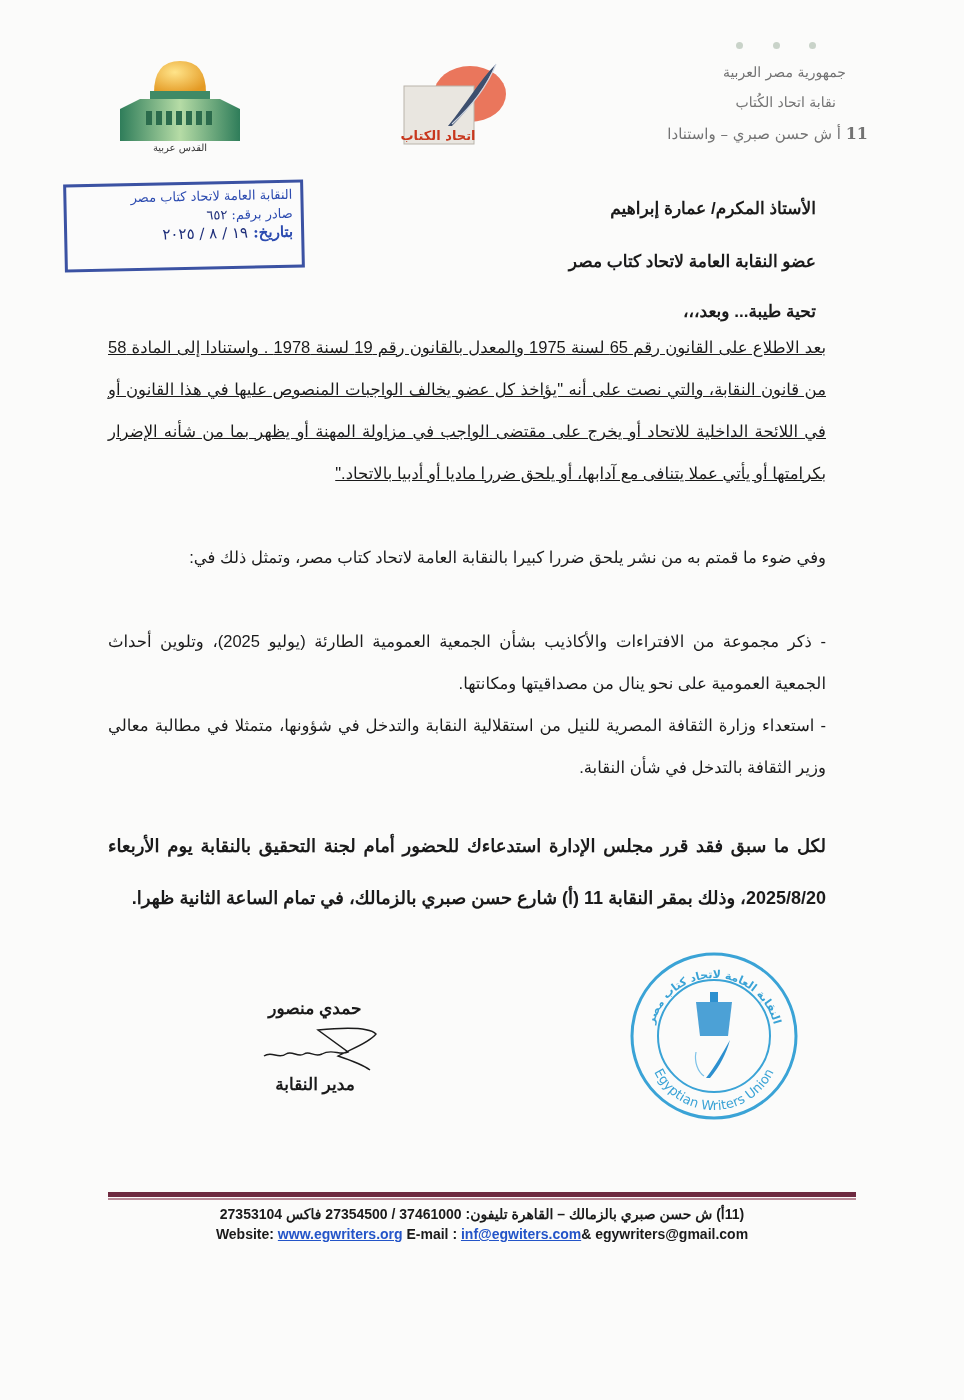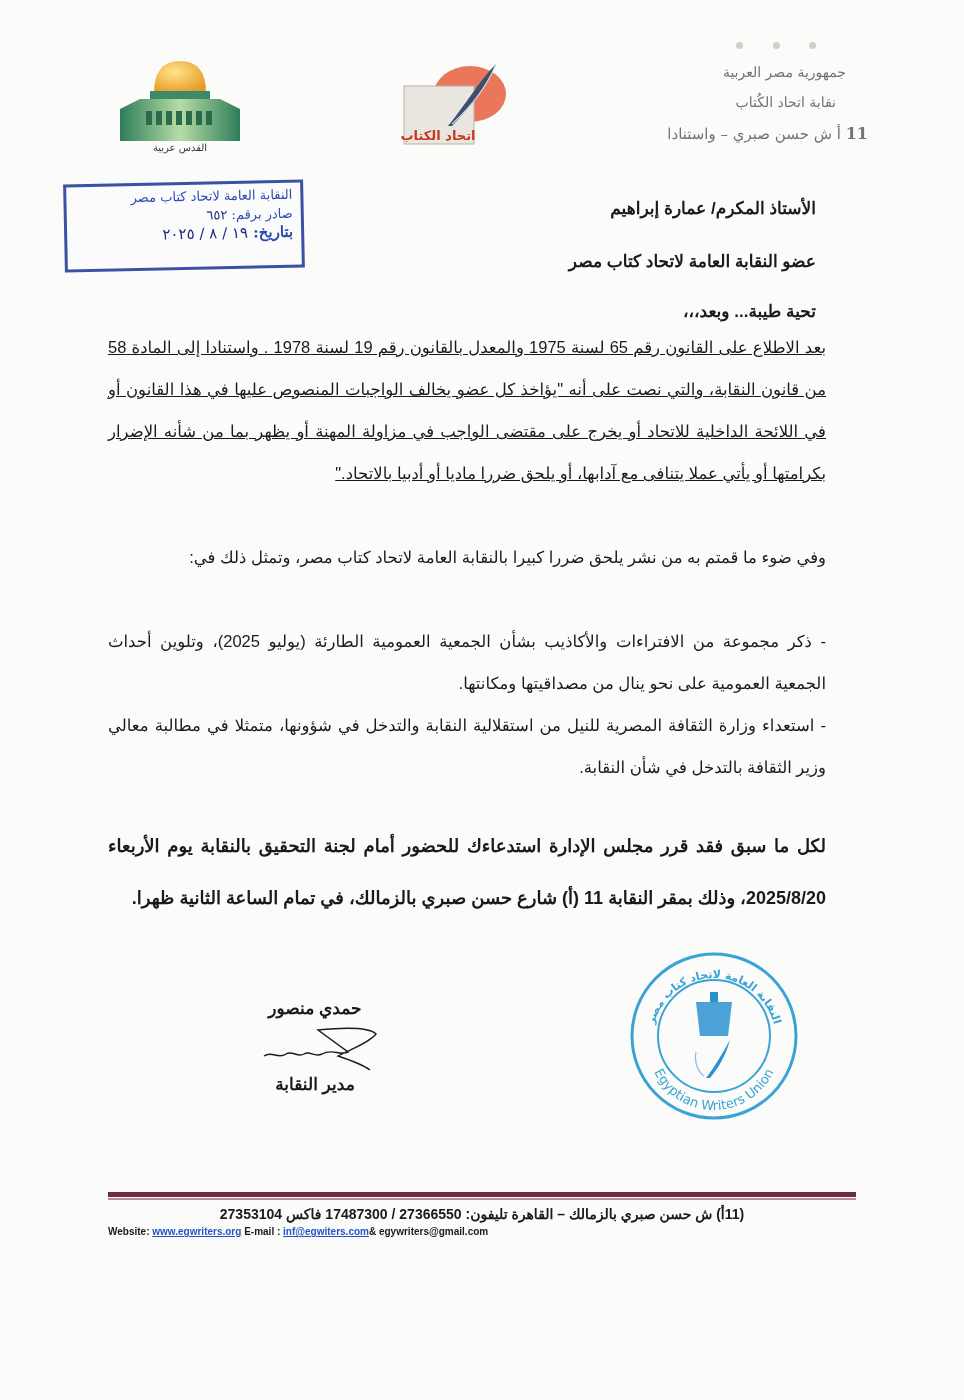--- a/index.html
+++ b/index.html
@@ -56,21 +56,21 @@
     .sig-svg { left: 258px; top: 1026px; width: 130px; height: 46px; }
     .signer-title { left: 240px; top: 1074px; width: 150px; text-align: center; font-weight: bold; font-size: 17px; font-family: Liberation Sans, sans-serif; direction: rtl; }
 
     
     .seal { left: 624px; top: 944px; width: 180px; height: 180px; }
 
     
     .rule1 { left: 108px; top: 1192px; width: 748px; height: 5px; background: #6e2a40; }
     .rule2 { left: 108px; top: 1198px; width: 748px; height: 2px; background: #b98a97; }
     .foot1 { left: 108px; width: 748px; top: 1206px; text-align: center; font-weight: bold; font-size: 14px; font-family: "Liberation Sans", sans-serif; direction: rtl; }
-    .foot2 { left: 108px; width: 748px; top: 1226px; font-weight: bold; font-size: 10px; font-family: "Liberation Sans", sans-serif; direction: ltr; }
+    .foot2 { left: 108px; width: 748px; top: 1226px; text-align: center; font-weight: bold; font-size: 14px; font-family: "Liberation Sans", sans-serif; direction: ltr; }
     .foot2 a { color: #2354c8; text-decoration: underline; }
   </style>
 </head>
 <body>
 
 <div class="abs dots">
   <span class="dot"></span>
   <span class="dot"></span>
   <span class="dot"></span>
 </div>
@@ -160,19 +160,19 @@
   <g>
     <path d="M72 58 L108 58 L104 92 L76 92 Z" fill="#2d90cf" opacity="0.85"></path>
     <rect x="86" y="48" width="8" height="10" fill="#2d90cf"></rect>
   </g>
   <path d="M106 96 C 98 110, 90 124, 82 134 L 86 134 C 96 122, 102 110, 106 96 Z" fill="#2d90cf"></path>
   <path d="M72 108 C 70 118, 74 128, 80 132" stroke="#7cc2e8" stroke-width="1.2" fill="none"></path>
 </svg>
 
 <div class="abs rule1"></div>
 <div class="abs rule2"></div>
-<div class="abs foot1">(11أ) ش حسن صبري بالزمالك – القاهرة تليفون: 27366550 / 17487300 فاكس 27353104</div>
+<div class="abs foot1">(11أ) ش حسن صبري بالزمالك – القاهرة تليفون: 37461000 / 27354500 فاكس 27353104</div>
 <div class="abs foot2">
   <span>Website:</span>
   <a>www.egwriters.org</a>
   <span>E-mail :</span>
   <a>inf@egwiters.com</a><span>&amp; egywriters@gmail.com</span>
 </div>
 
 </body></html>

